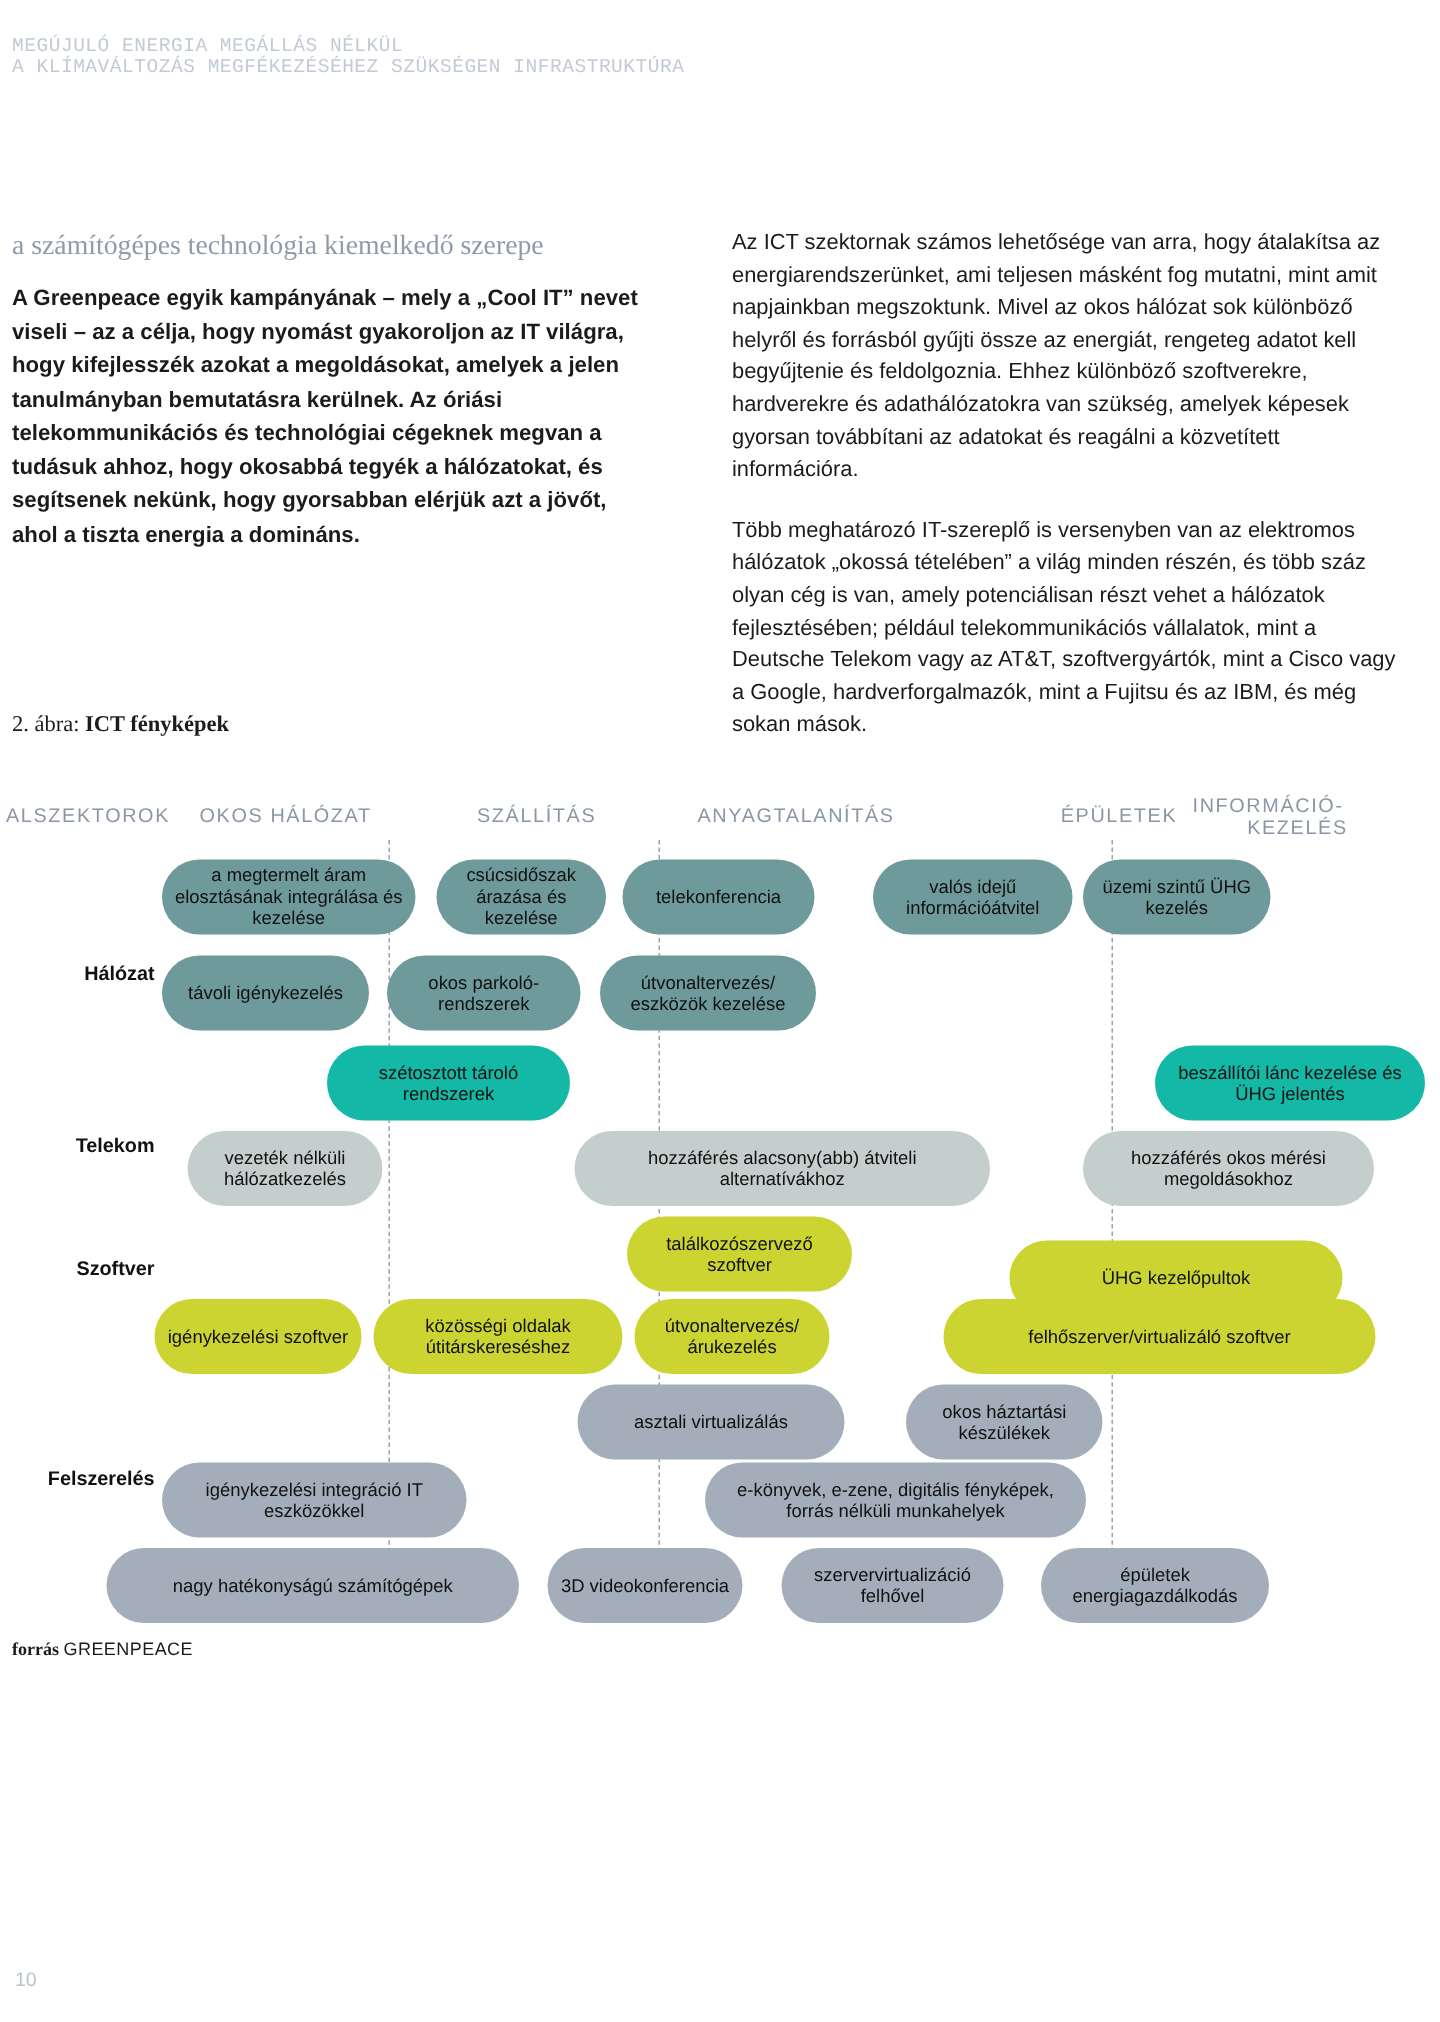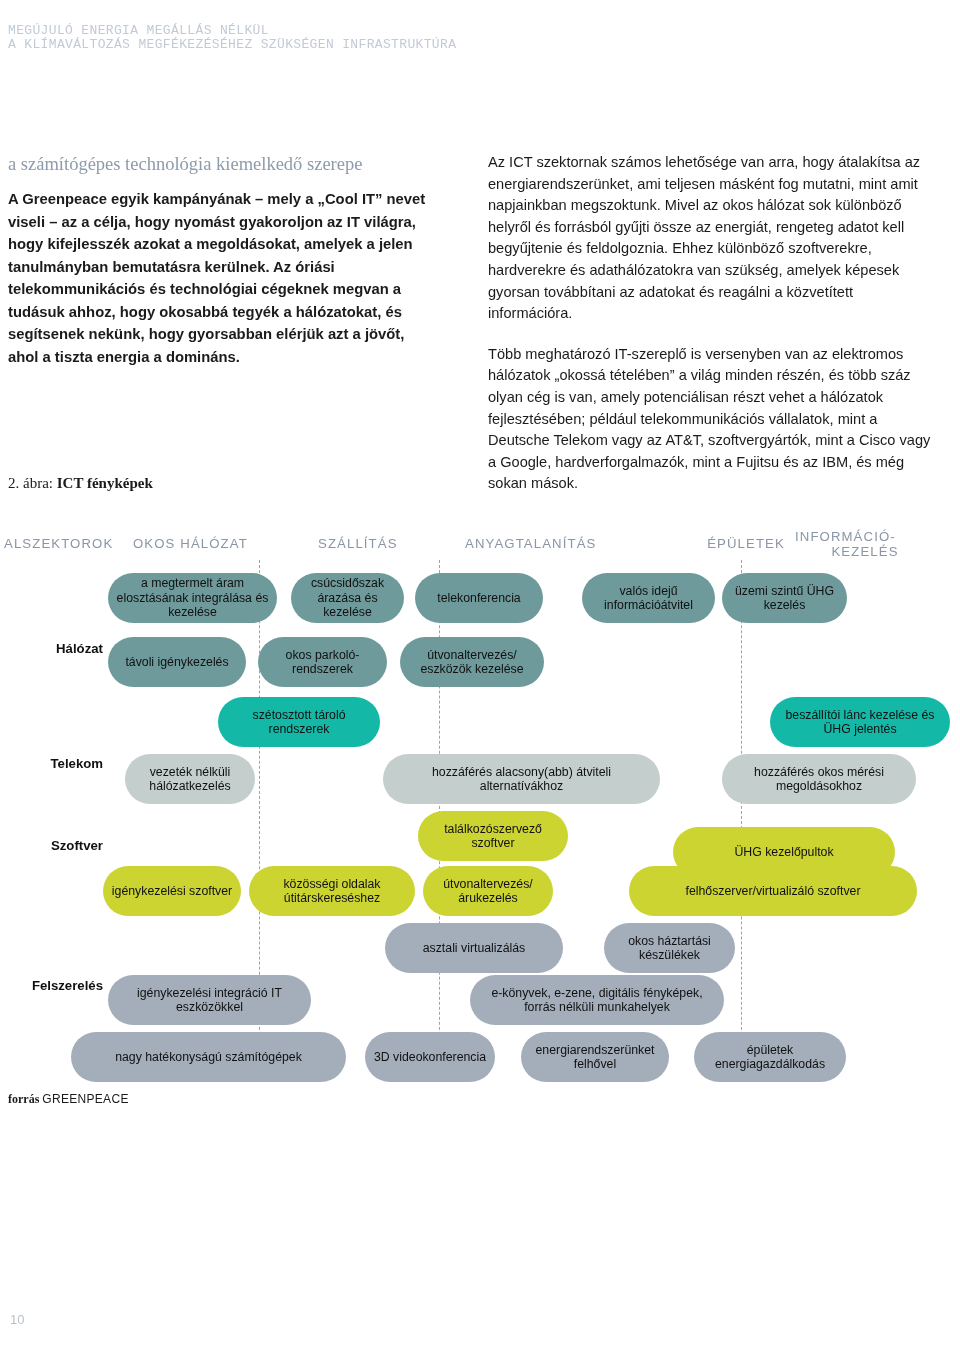--- a/index.html
+++ b/index.html
@@ -208,21 +208,21 @@
     <div class="node lime" style="left: 103px; top: 346px; width: 138px; height: 50px; border-radius: 25px;">igénykezelési szoftver</div>
     <div class="node lime" style="left: 249px; top: 346px; width: 166px; height: 50px; border-radius: 25px;">közösségi oldalak útitárskereséshez</div>
     <div class="node lime" style="left: 423px; top: 346px; width: 130px; height: 50px; border-radius: 25px;">útvonaltervezés/ árukezelés</div>
     <div class="node lime" style="left: 629px; top: 346px; width: 288px; height: 50px; border-radius: 25px;">felhőszerver/virtualizáló szoftver</div>
     <div class="node bluegray" style="left: 385px; top: 403px; width: 178px; height: 50px; border-radius: 25px;">asztali virtualizálás</div>
     <div class="node bluegray" style="left: 604px; top: 403px; width: 131px; height: 50px; border-radius: 25px;">okos háztartási készülékek</div>
     <div class="node bluegray" style="left: 108px; top: 455px; width: 203px; height: 50px; border-radius: 25px;">igénykezelési integráció IT eszközökkel</div>
     <div class="node bluegray" style="left: 470px; top: 455px; width: 254px; height: 50px; border-radius: 25px;">e-könyvek, e-zene, digitális fényképek, forrás nélküli munkahelyek</div>
     <div class="node bluegray" style="left: 71px; top: 512px; width: 275px; height: 50px; border-radius: 25px;">nagy hatékonyságú számítógépek</div>
     <div class="node bluegray" style="left: 365px; top: 512px; width: 130px; height: 50px; border-radius: 25px;">3D videokonferencia</div>
-    <div class="node bluegray" style="left: 521px; top: 512px; width: 148px; height: 50px; border-radius: 25px;">energiarendszerünket felhővel</div>
+    <div class="node bluegray" style="left: 521px; top: 512px; width: 148px; height: 50px; border-radius: 25px;">szervervirtualizáció felhővel</div>
     <div class="node bluegray" style="left: 694px; top: 512px; width: 152px; height: 50px; border-radius: 25px;">épületek energiagazdálkodás</div>
   </div>
 
 <div class="source-note">
   <span class="src-lbl">forrás </span><span class="src-val">GREENPEACE</span>
 </div>
 
 <div class="page-num">10</div>
 
 </body></html>

